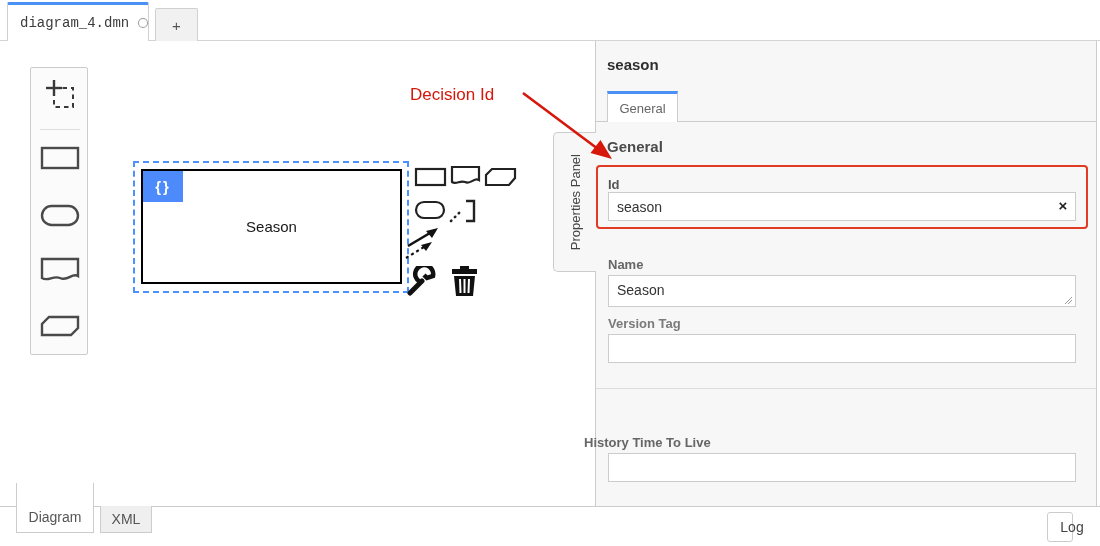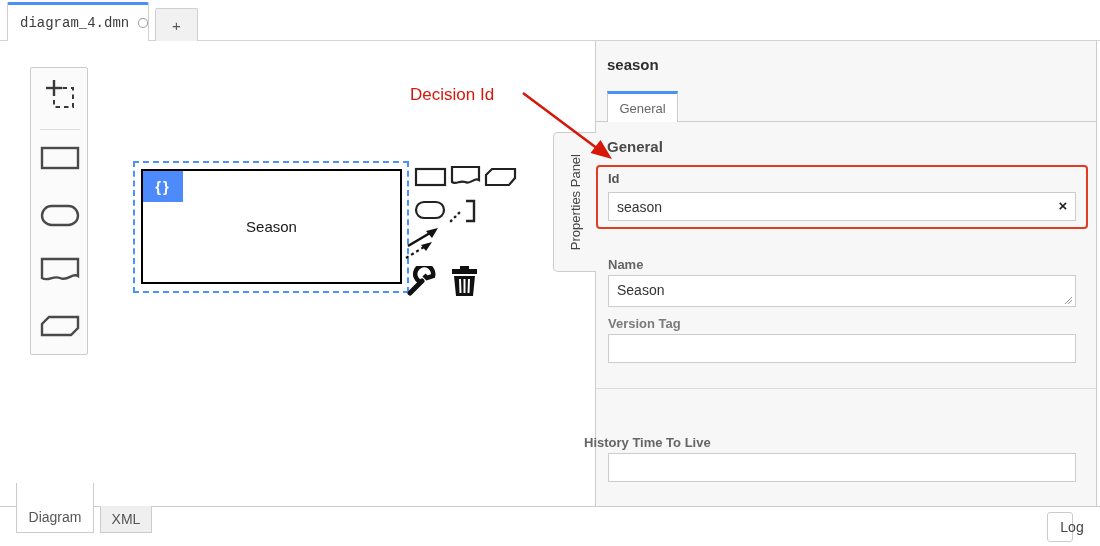--- a/index.html
+++ b/index.html
@@ -221,21 +221,21 @@
     <polygon points="612,159 590.5,152.9 600.5,140.1" fill="#d6170a"></polygon>
   </svg>
 
   <div class="abs props-panel"></div>
   <div class="abs panel-title">season</div>
   <div class="abs head-line"></div>
   <div class="abs general-tab">General</div>
 
   <div class="abs group-heading" style="left:607px; top:138px;">General</div>
 
-  <div class="abs field-label" style="left:608px; top:171px; color:#555;">Id</div>
+  <div class="abs field-label" style="left:608px; top:177px; color:#555;">Id</div>
   <input class="ppinput" style="left: 608px; top: 192px; width: 468px; height: 29px; padding-right: 26px;" value="season">
   <div class="abs clear-x">×</div>
   <div class="abs red-highlight"></div>
 
   <div class="abs field-label" style="left:608px; top:257px;">Name</div>
   <textarea class="ppinput" style="left: 608px; top: 275px; width: 468px; height: 32px;">Season</textarea>
   <svg class="abs" style="left:1064px; top:296px; z-index:6;" width="9" height="9">
     <line x1="1" y1="8" x2="8" y2="1" stroke="#999" stroke-width="1"></line>
     <line x1="4" y1="8" x2="8" y2="4" stroke="#999" stroke-width="1"></line>
   </svg>

